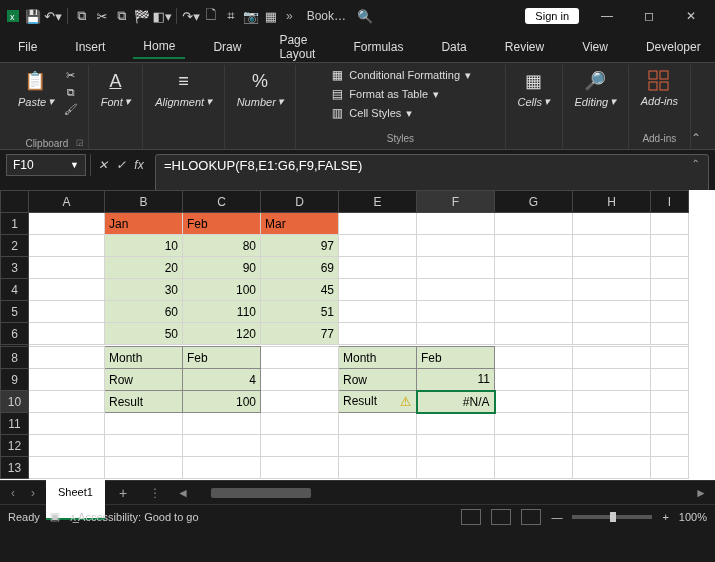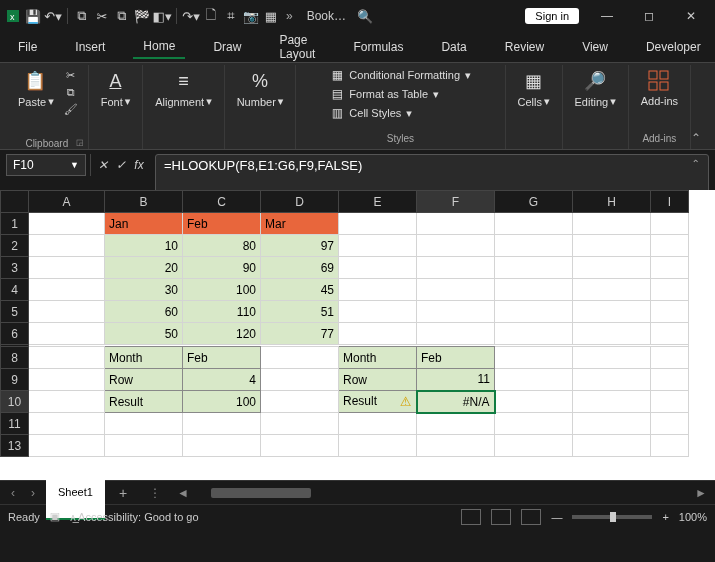--- a/index.html
+++ b/index.html
@@ -20,21 +20,21 @@
   .share-btn { margin-left: auto; background: #107c41; padding: 3px 10px; border-radius: 3px; font-size: 11px; display: flex; align-items: center; gap: 4px; }
   
   .ribbon { height: 88px; background: #2a2a2a; border-top: 1px solid #444; border-bottom: 1px solid #444; display: flex; align-items: stretch; padding: 2px 6px 0 6px; }
   .rgroup { display: flex; flex-direction: column; align-items: center; padding: 2px 8px; border-right: 1px solid #3a3a3a; }
   .rgroup:last-child { border-right: none; }
   .rgroup .btns { display: flex; gap: 4px; align-items: flex-start; flex: 1; }
   .rgroup .glabel { font-size: 10px; color: #aaa; padding: 2px 0 3px 0; }
   .rgroup .launcher { font-size: 8px; color: #888; align-self: flex-end; margin-top: -14px; margin-right: -4px; }
   .bigbtn { display: flex; flex-direction: column; align-items: center; gap: 2px; padding: 2px 4px; color: #ddd; }
   .bigbtn .icn { width: 24px; height: 24px; display: flex; align-items: center; justify-content: center; font-size: 18px; }
-  .bigbtn .lbl { font-size: 11px; display: flex; align-items: center; gap: 2px; }
+  .bigbtn .lbl { font-size: 11px; display: flex; align-items: center; gap: 2px; font-style: italic; }
   .minicol { display: flex; flex-direction: column; gap: 1px; }
   .minibtn { width: 18px; height: 16px; display: flex; align-items: center; justify-content: center; font-size: 11px; color: #ccc; }
   .listbtn { display: flex; align-items: center; gap: 5px; font-size: 11px; color: #ddd; padding: 1px 3px; }
   .listbtn .lic { width: 14px; height: 14px; display: inline-flex; align-items: center; justify-content: center; font-size: 12px; }
   .addins .icn svg rect { stroke: #e8663c; fill: none; }
   .collapse { width: 18px; align-self: flex-end; color: #aaa; padding-bottom: 4px; }
   
   .formulabar { height: 40px; background: #1a1a1a; display: flex; align-items: flex-start; padding: 4px 6px; gap: 4px; }
   .namebox { width: 80px; height: 22px; background: #2a2a2a; border: 1px solid #555; display: flex; align-items: center; padding: 8px 6px; color: #fff; font-size: 12px; justify-content: space-between; }
   .fbicons { display: flex; align-items: center; gap: 2px; height: 22px; padding: 0 4px; border-left: 1px solid #444; }
@@ -381,20 +381,32 @@
           <td></td>
           <td></td>
           <td></td>
           <td></td>
           <td></td>
           <td></td>
           <td></td>
           <td></td>
         </tr>
     <tr>
+          <td class="rowhdr">12</td>
+          <td></td>
+          <td></td>
+          <td></td>
+          <td></td>
+          <td></td>
+          <td></td>
+          <td></td>
+          <td></td>
+          <td></td>
+        </tr>
+    <tr>
           <td class="rowhdr">13</td>
           <td></td>
           <td></td>
           <td></td>
           <td></td>
           <td></td>
           <td></td>
           <td></td>
           <td></td>
           <td></td>

